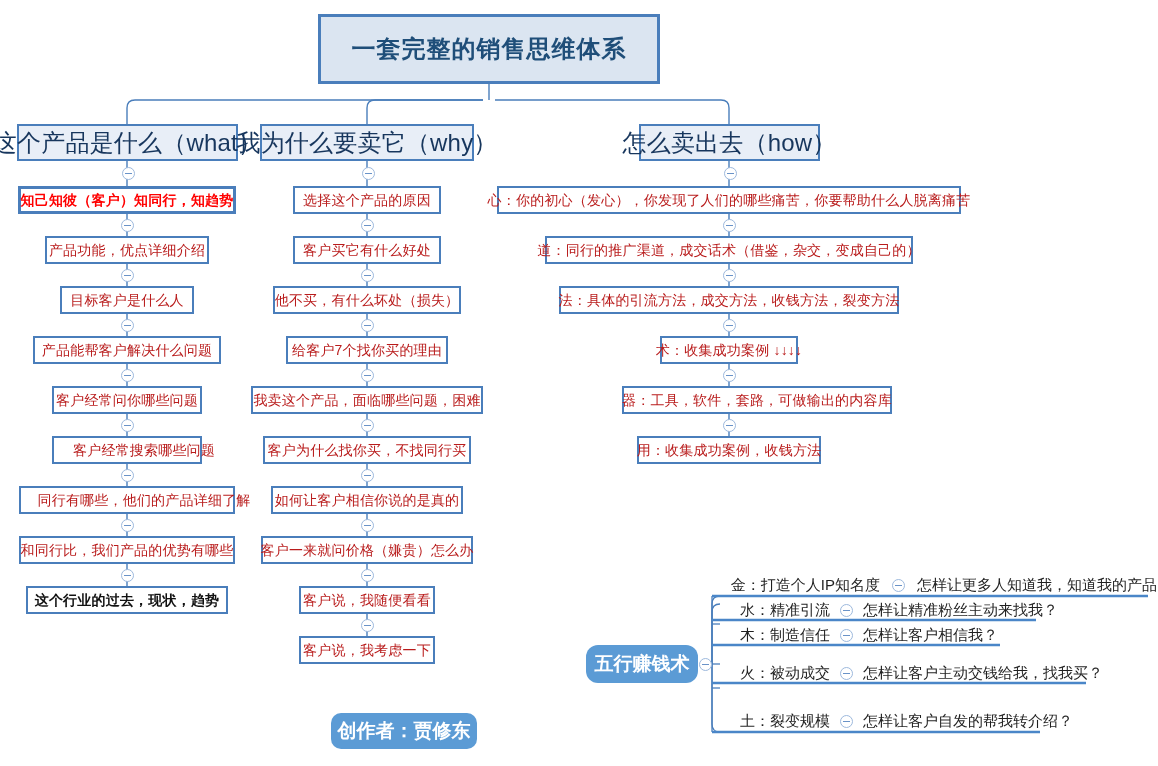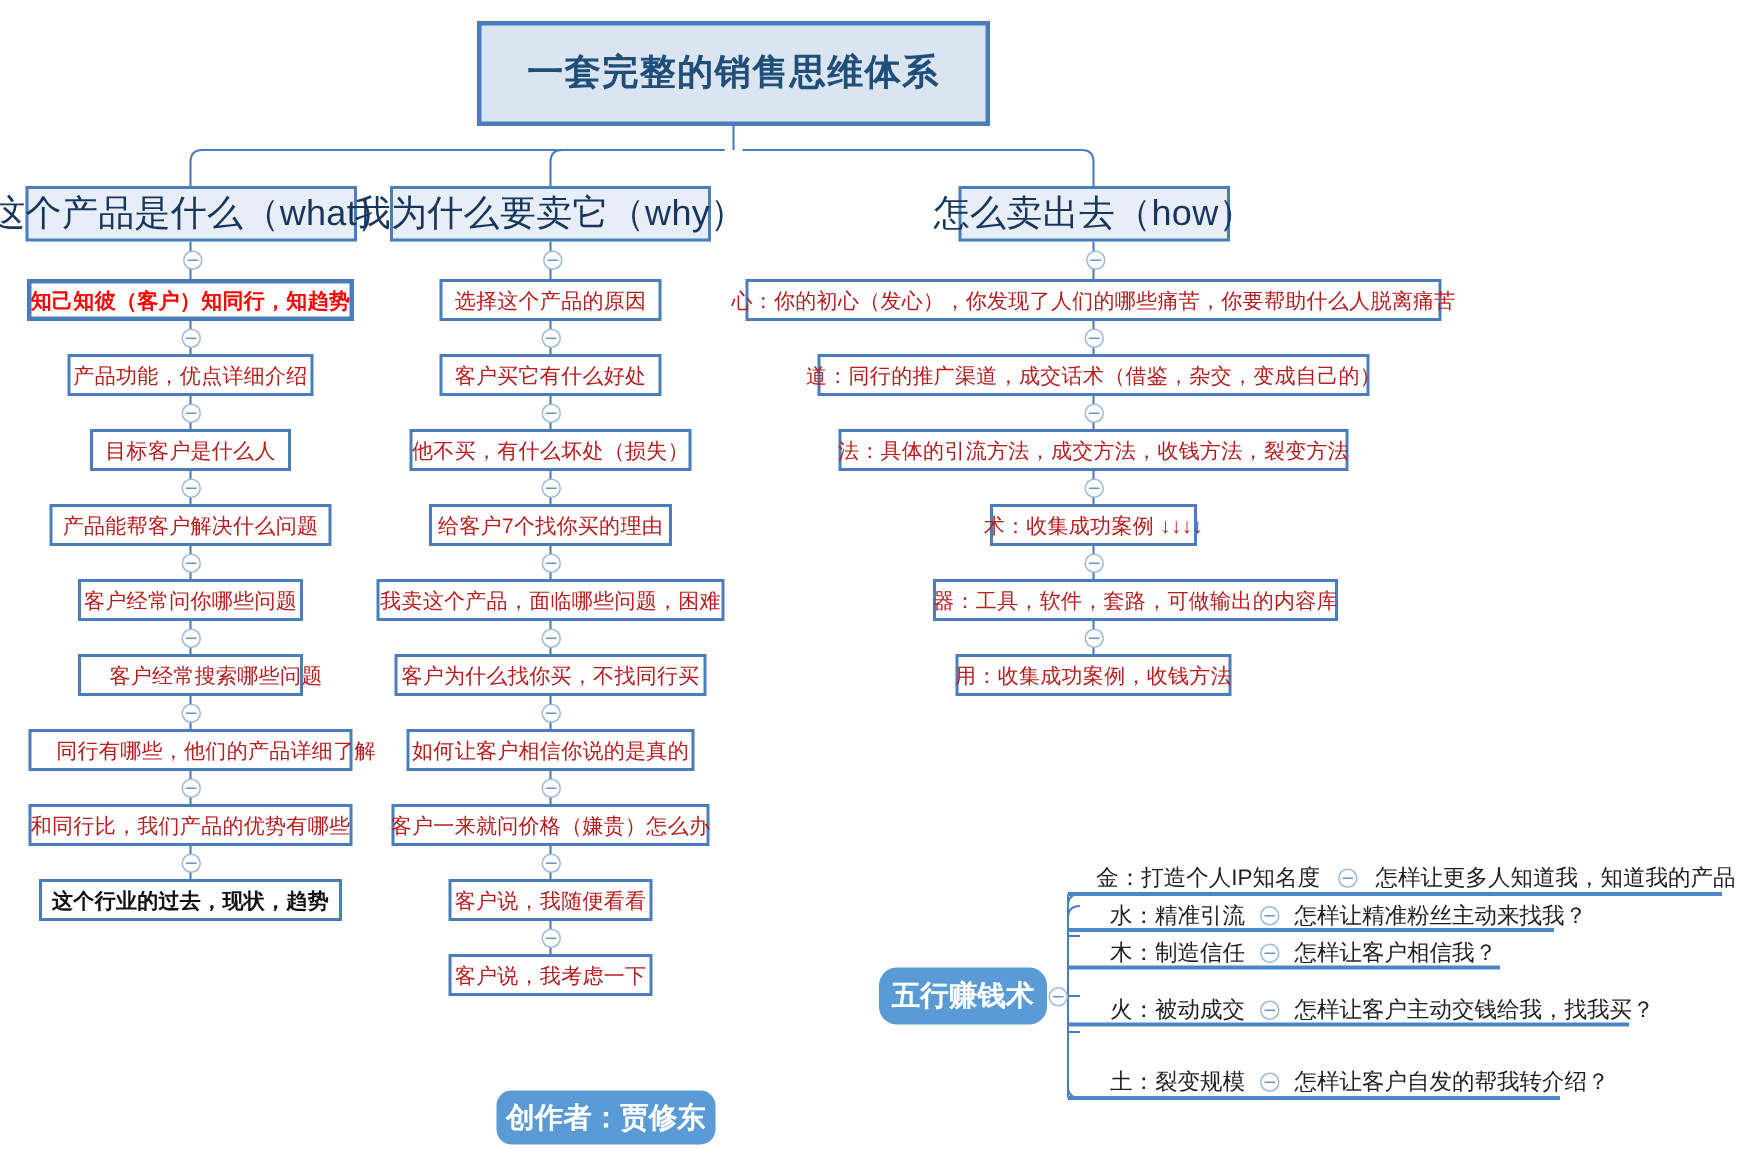--- a/index.html
+++ b/index.html
@@ -106,21 +106,20 @@
     white-space: nowrap;
     z-index: 4;
   }
   #author-badge {
     left: 331px;
     top: 713px;
     width: 146px;
     height: 36px;
     font-size: 19px;
     border-radius: 10px;
-    margin-top: 14px;
   }
   #wuxing-root {
     left: 586px;
     top: 645px;
     width: 112px;
     height: 38px;
     font-size: 19px;
     border-radius: 12px;
   }
 

